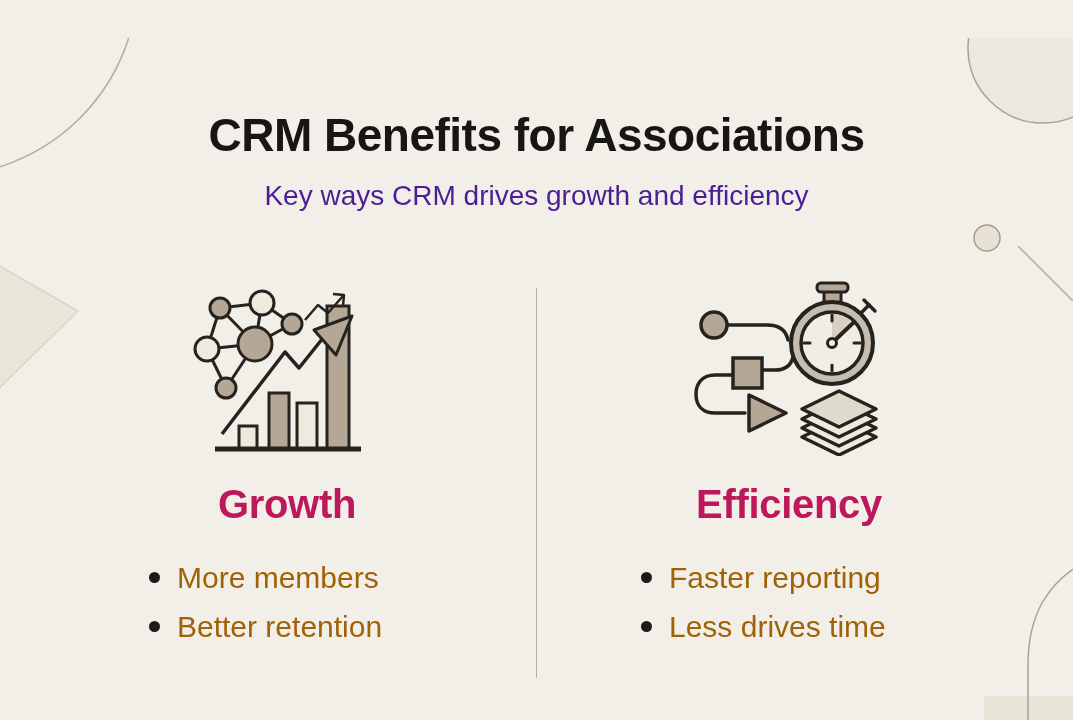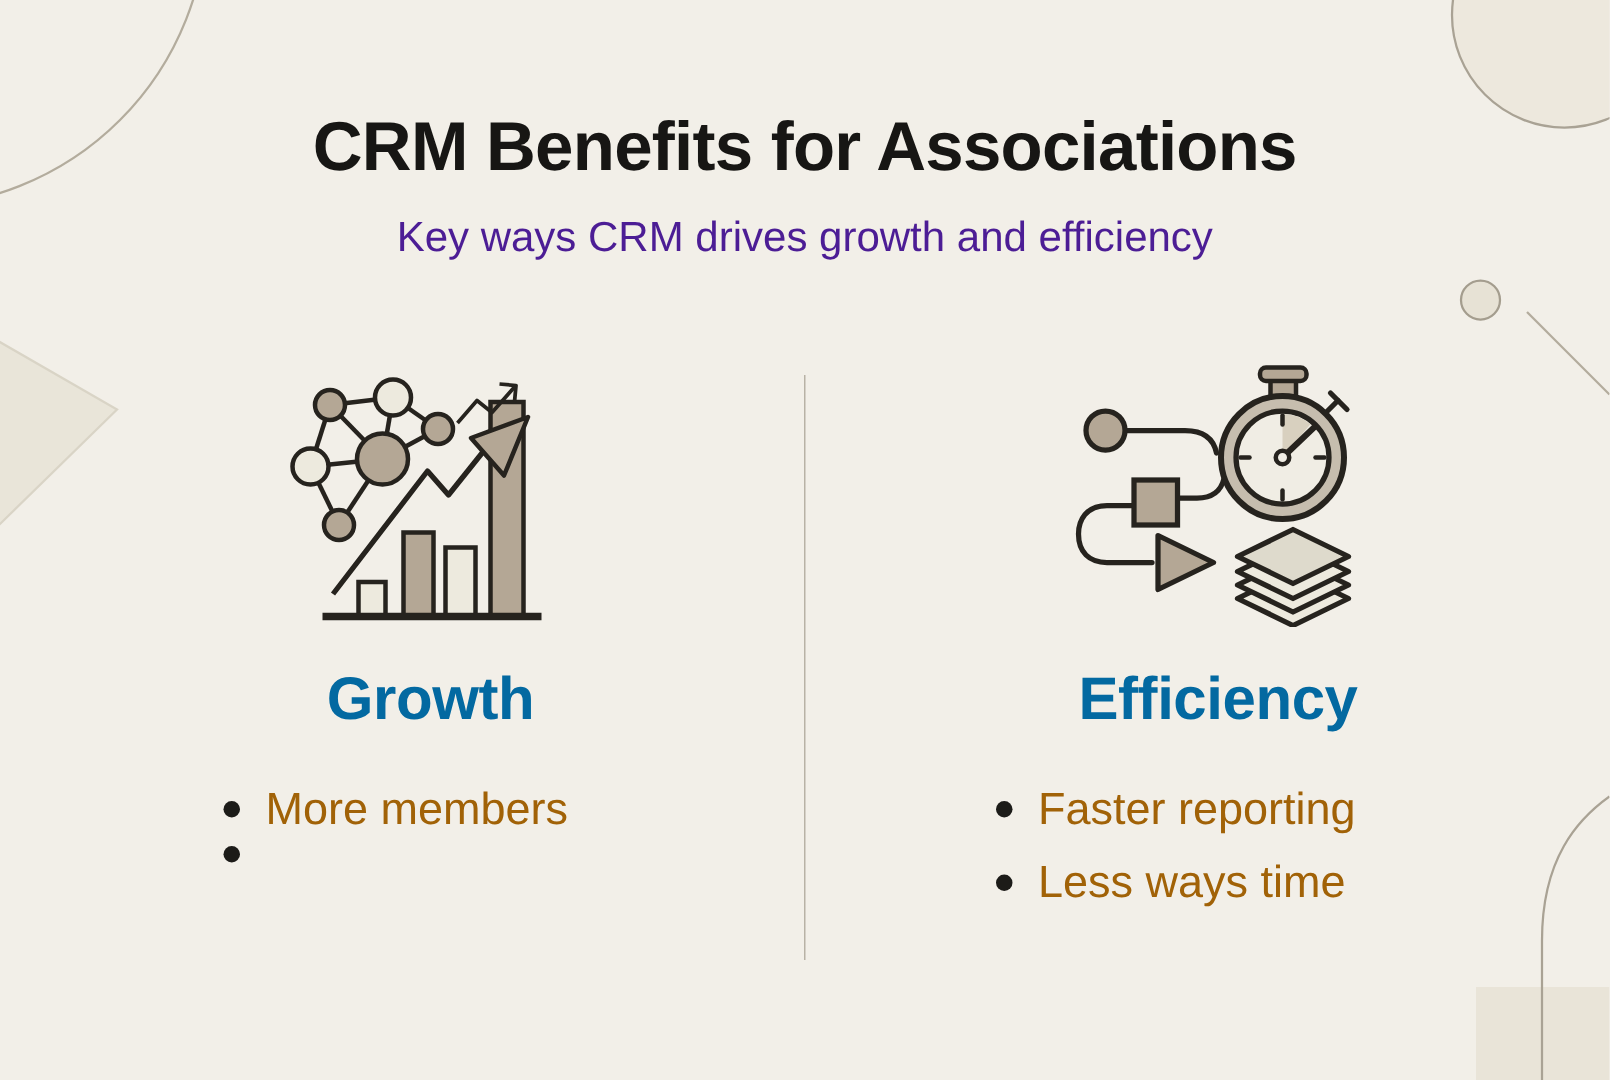--- a/index.html
+++ b/index.html
@@ -8,20 +8,21 @@
     font-family: "Liberation Sans", "DejaVu Sans", sans-serif;
     background: #f2efe8;
     color: #1a1917;
     overflow: hidden;
   }
   .canvas {
     position: relative;
     width: 1073px;
     height: 508px;
     background: #f2efe8;
+    margin-top: 38px;
   }
   .decor {
     position: absolute;
     inset: 0;
     width: 1073px;
     height: 720px;
   }
   .header { position: absolute; left: 0; top: 0; width: 1073px; text-align: center; }
   .title {
     margin-top: 70px;
@@ -37,32 +38,32 @@
     font-weight: 400;
     color: #4c1d95;
   }
   .column {
     position: absolute;
     top: 238px;
     width: 380px;
     text-align: center;
   }
   .column.left { left: 97px; }
-  .column.right { left: 622px; }
+  .column.right { left: 599px; }
   .icon-box {
     width: 200px;
     height: 180px;
     margin: 0 auto;
   }
   .col-heading {
     margin-top: 26px;
     font-size: 40px;
     font-weight: 700;
     letter-spacing: -0.3px;
-    color: #0369a1;
+    color: #be185d;
   }
   .bullets {
     margin-top: 26px;
     text-align: left;
     list-style: none;
   }
   .column.left .bullets { padding-left: 52px; }
   .column.right .bullets { padding-left: 42px; text-align: center; }
   .bullets li {
     font-size: 30px;
@@ -154,20 +155,21 @@
       </svg>
     </div>
     <div class="col-heading">Growth</div>
     <ul class="bullets">
       <li>
           <span class="bullet-dot"></span>
           <span>More members</span>
         </li>
       <li>
           <span class="bullet-dot"></span>
+          <span>Better retention</span>
         </li>
     </ul>
   </div>
 
   <div class="column right">
     <div class="icon-box">
       <svg viewBox="0 0 200 180" width="200" height="180" aria-hidden="true">
 
         <g fill="none" stroke="#26231e" stroke-width="3.5" stroke-linecap="round">
           <path d="M 38 49 H 78 Q 96 49 99 64"></path>
@@ -211,18 +213,18 @@
       </svg>
     </div>
     <div class="col-heading">Efficiency</div>
     <ul class="bullets">
       <li>
           <span class="bullet-dot"></span>
           <span>Faster reporting</span>
         </li>
       <li>
           <span class="bullet-dot"></span>
-          <span>Less ways time</span>
+          <span>Less drives time</span>
         </li>
     </ul>
   </div>
 
 </div>
 
 </body></html>

